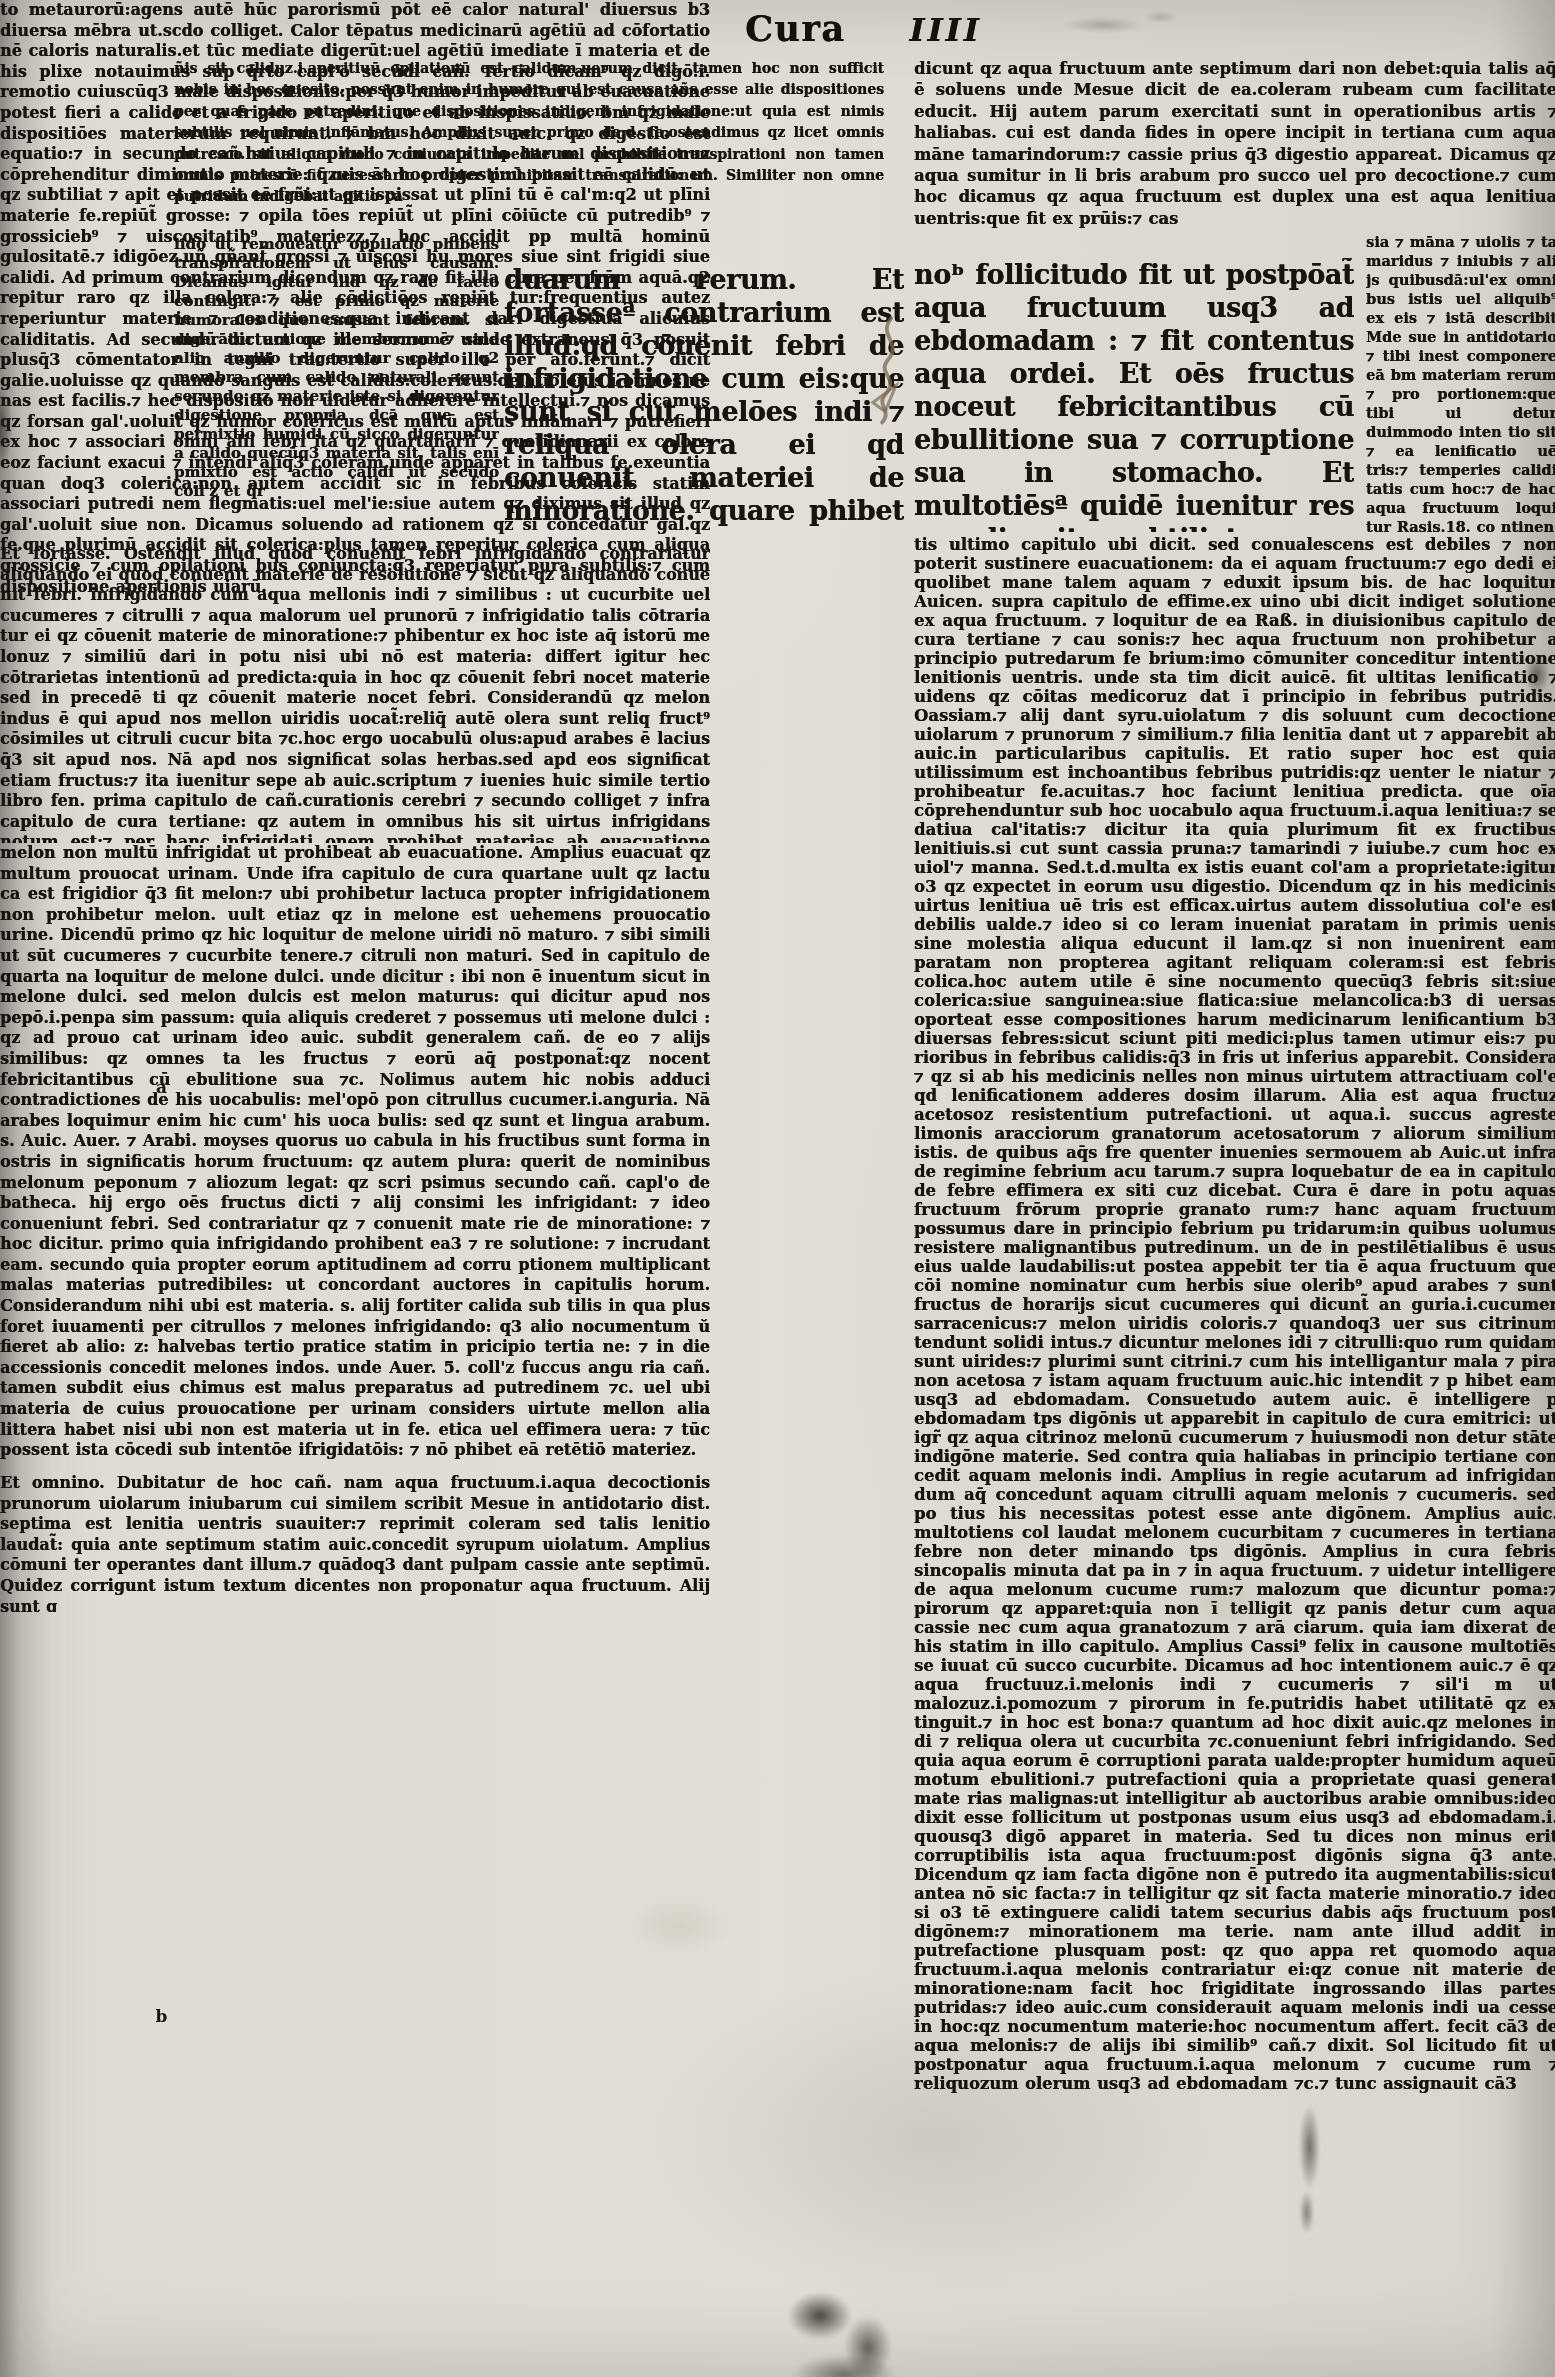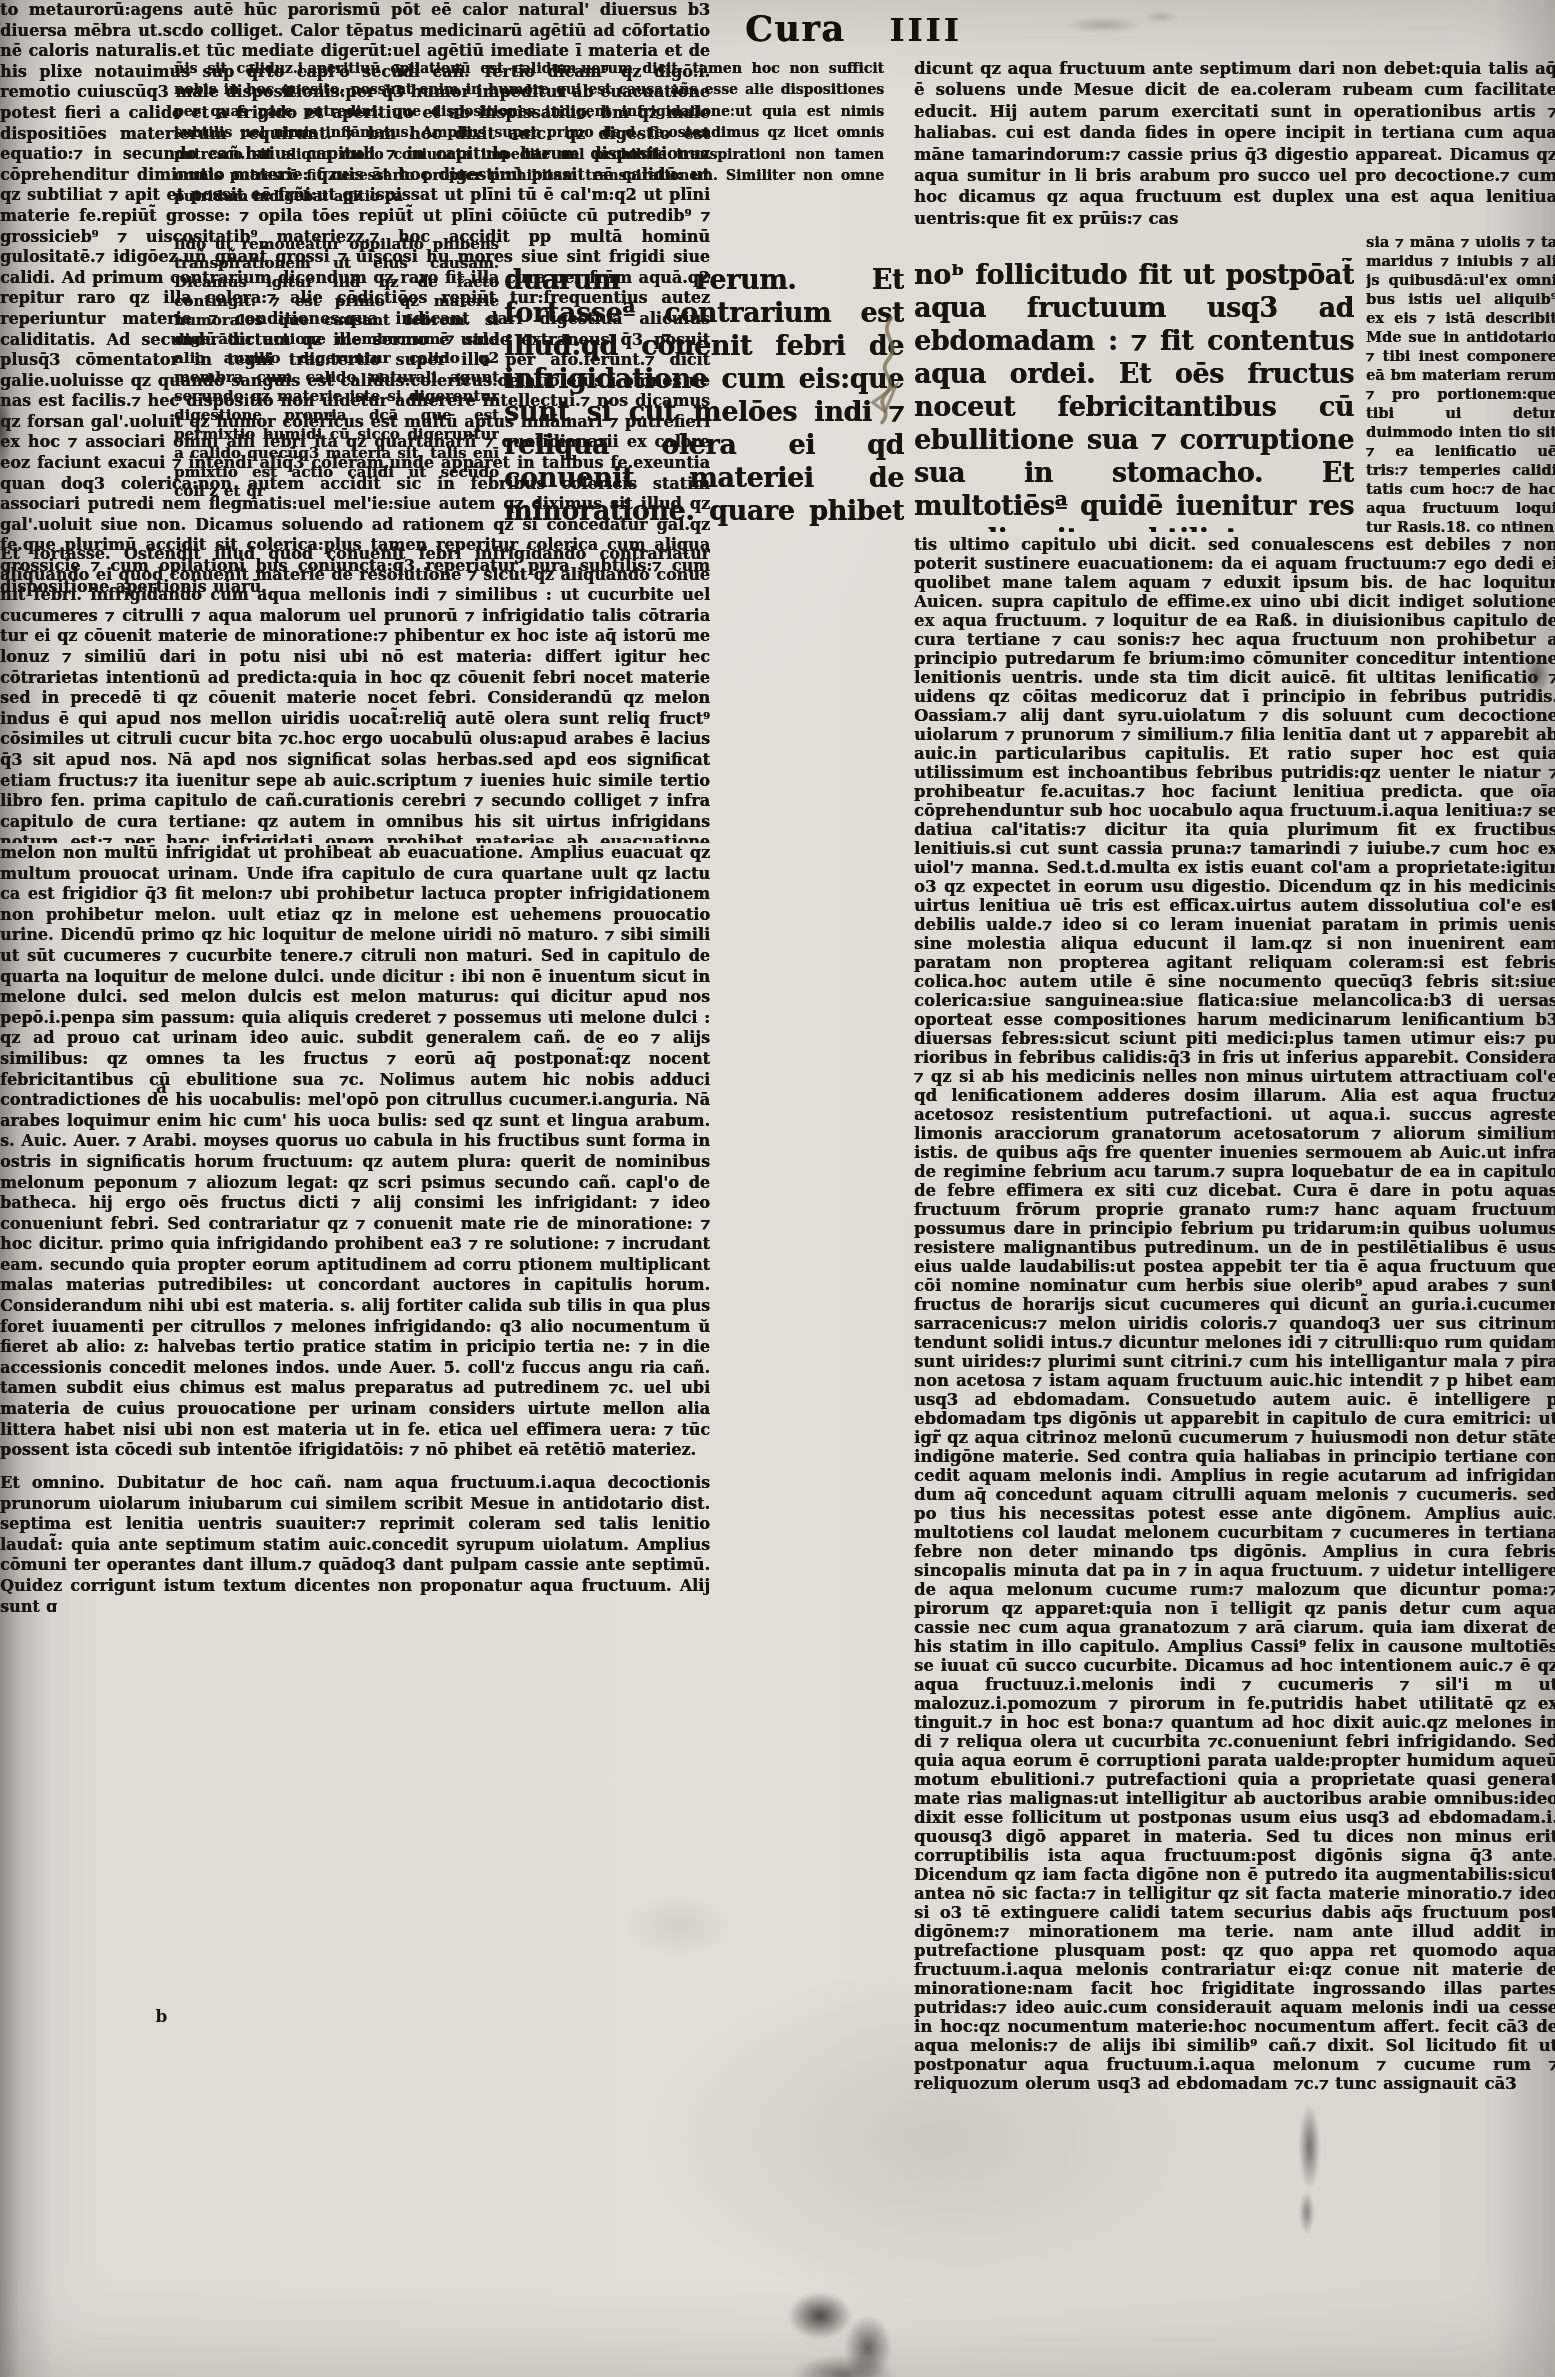--- a/index.html
+++ b/index.html
@@ -21,21 +21,21 @@
   .inset-right{left:914px; top:258px; width:440px; height:274px; overflow:hidden;}
   .top-right  {left:914px; top:58px;  width:643px; height:174px; font-size:16.4px;line-height:21.4px;  overflow:hidden;}
   .narrow-right{left:1366px;top:232px; width:191px; height:303px; font-size:14.5px;  line-height:19px;overflow:hidden;}
   .body-left  {left:174px;  top:535px; width:710px; height:1612px;overflow:hidden;}
   .body-left p{position:absolute;left:0;width:710px;margin:0;font-size:16px;line-height:20.6px;}
   .body-right {left:914px; top:535px; width:644px; height:1711px;font-size:16.4px;line-height:19px;overflow:hidden;}
   .margin-letter{position:absolute;left:153px;width:17px;font-family:"DejaVu Serif",serif;
     font-weight:700;font-size:17px;color:#17140f;text-align:center;}
   .folio{position:absolute;top:7.6px;left:745px;width:321px;font-family:"DejaVu Serif","Liberation Serif",serif;
     font-weight:700;color:#141109;font-size:35px;letter-spacing:1.5px;text-shadow:0.4px 0 0 currentColor;}
-  .folio .num{margin-left:44px;letter-spacing:3.1px;font-size:32px;}
+  .folio .num{margin-left:64px;letter-spacing:3.1px;font-size:32px;font-style:italic;}
   .smudge{position:absolute;pointer-events:none;}
   .blot1{left:764px;top:2273px;width:160px;height:107px;background:
     radial-gradient(ellipse 46px 34px at 35% 40%, rgba(25,20,15,0.75), rgba(25,20,15,0) 70%),
     radial-gradient(ellipse 34px 46px at 65% 70%, rgba(25,20,15,0.6), rgba(25,20,15,0) 70%),
     radial-gradient(ellipse 69px 27px at 50% 95%, rgba(25,20,15,0.5), rgba(25,20,15,0) 75%);
     filter:blur(1.5px);}
   .blot2{left:1283px;top:2089px;width:53px;height:145px;background:
     radial-gradient(ellipse 15.3px 61px at 50% 40%, rgba(30,25,18,0.55), rgba(30,25,18,0) 70%),
     radial-gradient(ellipse 10.7px 31px at 45% 85%, rgba(30,25,18,0.45), rgba(30,25,18,0) 70%);
     filter:blur(1.1px);}

